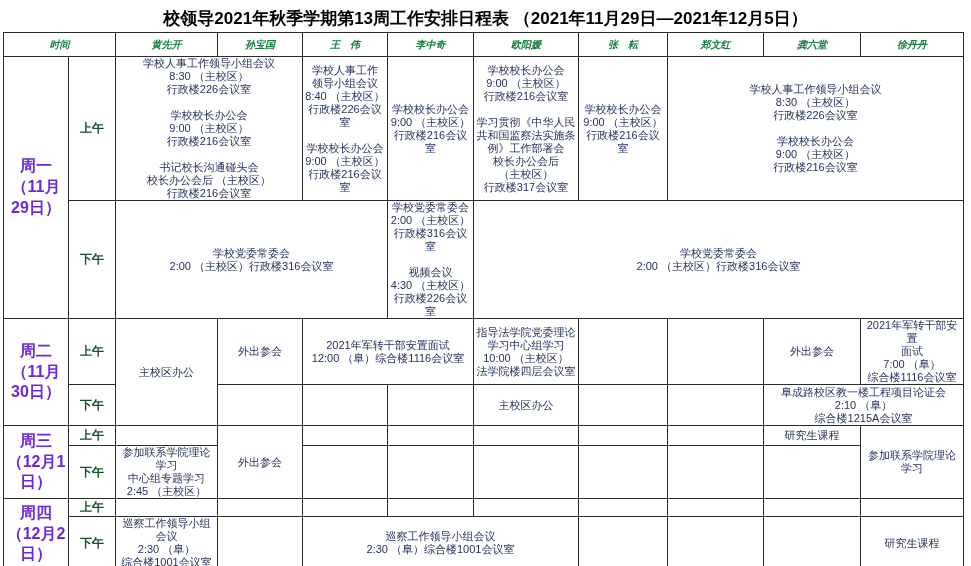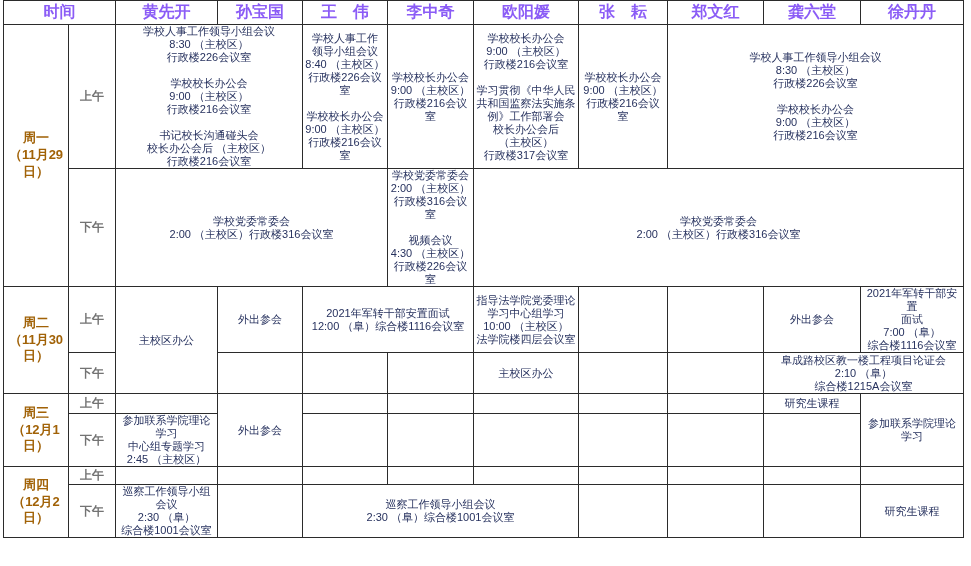--- a/index.html
+++ b/index.html
@@ -1,28 +1,29 @@
 <!DOCTYPE html>
 <html><head>
 <meta charset="utf-8">
 <style>
   html,body{margin:0;padding:0;background:#fff;}
   .page{width:971px;height:566px;background:#fff;font-family:"Liberation Sans","DejaVu Sans",sans-serif;overflow:hidden;}
   .title{width:100%;text-align:center;font-size:17px;font-weight:bold;color:#000;padding-top:7px;height:25px;white-space:pre-line;}
   table.sched{border-collapse:collapse;table-layout:fixed;margin-left:3px;width:960px;}
   table.sched td,table.sched th{border:1px solid #2b2b2b;vertical-align:middle;text-align:center;overflow:hidden;}
-  th.hdr{font-size:16px;font-weight:bold;color:#8b5cf6;height:23px;padding:0;}
-  td.day{font-size:13px;font-weight:bold;color:#a16207;white-space:pre-line;line-height:1.3;padding:0;}
-  td.ampm{font-size:12px;font-weight:bold;color:#737373;padding:0;}
+  th.hdr{font-size:10px;font-weight:bold;color:#15803d;height:23px;padding:0;font-style:italic;}
+  td.day{font-size:16px;font-weight:bold;color:#6d28d9;white-space:pre-line;line-height:1.3;padding:0;}
+  td.ampm{font-size:12px;font-weight:bold;color:#14532d;padding:0;}
   td.c{font-size:11px;color:#26315e;white-space:pre-line;line-height:13px;padding:0 2px;}
 </style>
 </head>
 <body>
 
 <div class="page">
+  <div class="title">校领导2021年秋季学期第13周工作安排日程表 （2021年11月29日—2021年12月5日）</div>
 
   <table class="sched">
     <colgroup>
       <col style="width:65px">
         <col style="width:47px">
         <col style="width:102px">
         <col style="width:85px">
       <col style="width:85px">
         <col style="width:86px">
         <col style="width:105px">

